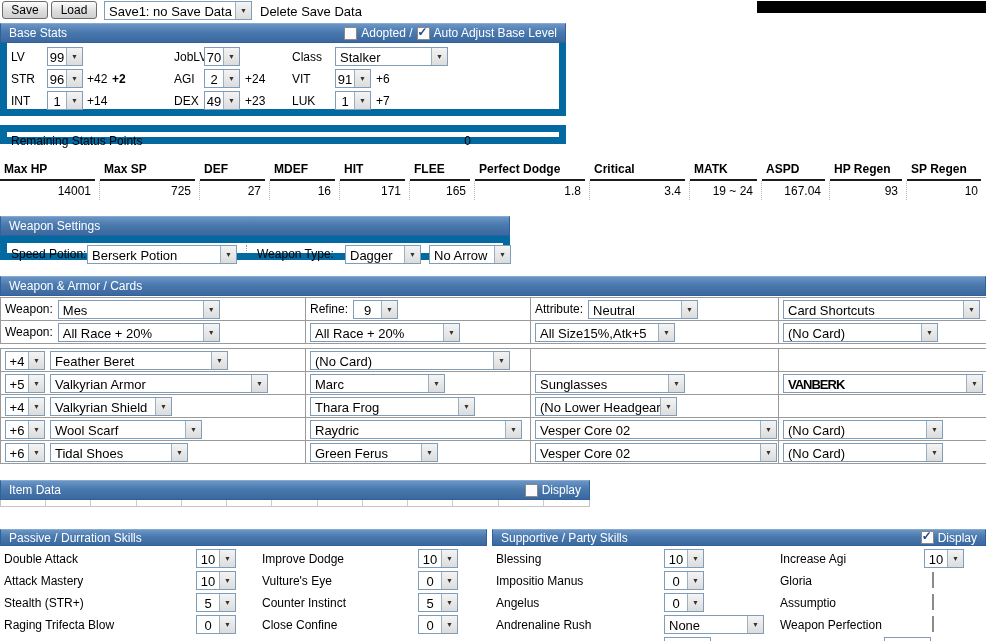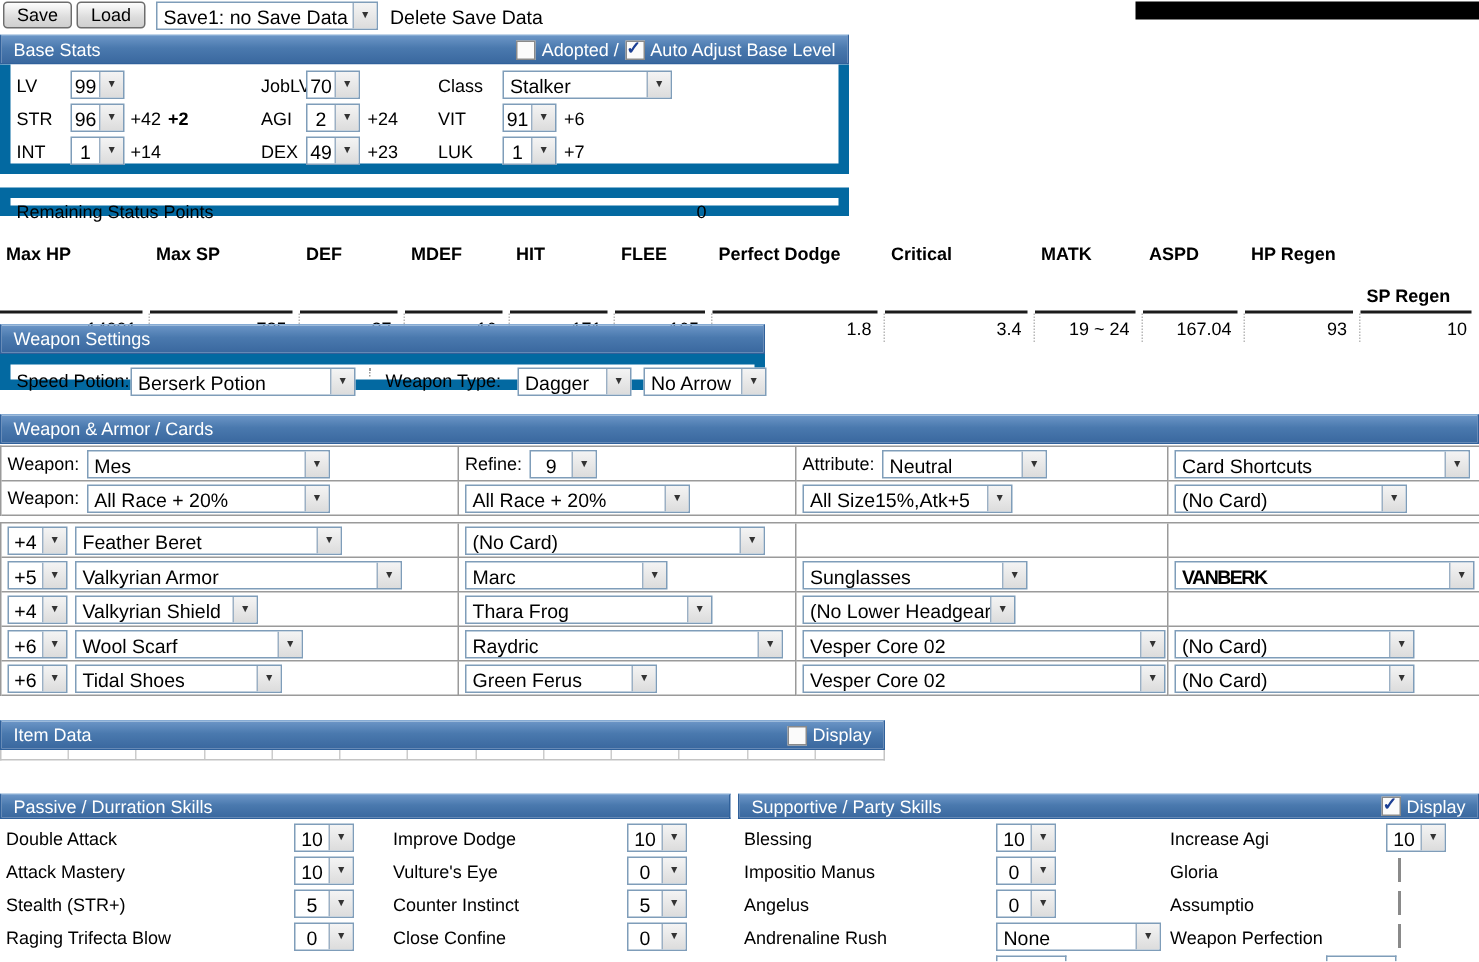--- a/index.html
+++ b/index.html
@@ -174,21 +174,21 @@
       <div style="width:95px;">Max SP</div>
       <div style="width:65px;">DEF</div>
       <div style="width:65px;">MDEF</div>
       <div style="width:65px;">HIT</div>
       <div style="width:60px;">FLEE</div>
       <div style="width:110px;">Perfect Dodge</div>
       <div style="width:95px;">Critical</div>
       <div style="width:67px;">MATK</div>
       <div style="width:63px;">ASPD</div>
       <div style="width:72px;">HP Regen</div>
-      <div style="width:74px;margin-top:28px;">SP Regen</div>
+      <div style="width:74px;">SP Regen</div>
     </div>
     <div class="dvals">
       <div style="width:100px;">14001</div>
       <div style="width:100px;">725</div>
       <div style="width:70px;">27</div>
       <div style="width:70px;">16</div>
       <div style="width:70px;">171</div>
       <div style="width:65px;">165</div>
       <div style="width:115px;">1.8</div>
       <div style="width:100px;">3.4</div>
@@ -522,21 +522,21 @@
       <span class="lbl" style="left:4px;">Angelus</span>
       <span class="dd" style="left:172px;top:1px;width:40px;">
           <span class="t c">0</span>
           <span class="b">▼</span>
         </span>
       <span class="lbl" style="left:288px;">Assumptio</span>
       <span class="cb abs" style="left:440px;top:3px;"></span>
     </div>
     <div class="row22">
       <span class="lbl" style="left:4px;">Andrenaline Rush</span>
-      <span class="dd" style="left:172px;top:1px;width:110px;">
+      <span class="dd" style="left:172px;top:1px;width:100px;">
           <span class="t">None</span>
           <span class="b">▼</span>
         </span>
       <span class="lbl" style="left:288px;">Weapon Perfection</span>
       <span class="cb abs" style="left:440px;top:3px;"></span>
     </div>
   </div>
 
   <div class="partdd" style="left:664px;top:637px;width:47px;"></div>
   <div class="partdd" style="left:884px;top:637px;width:47px;"></div>

